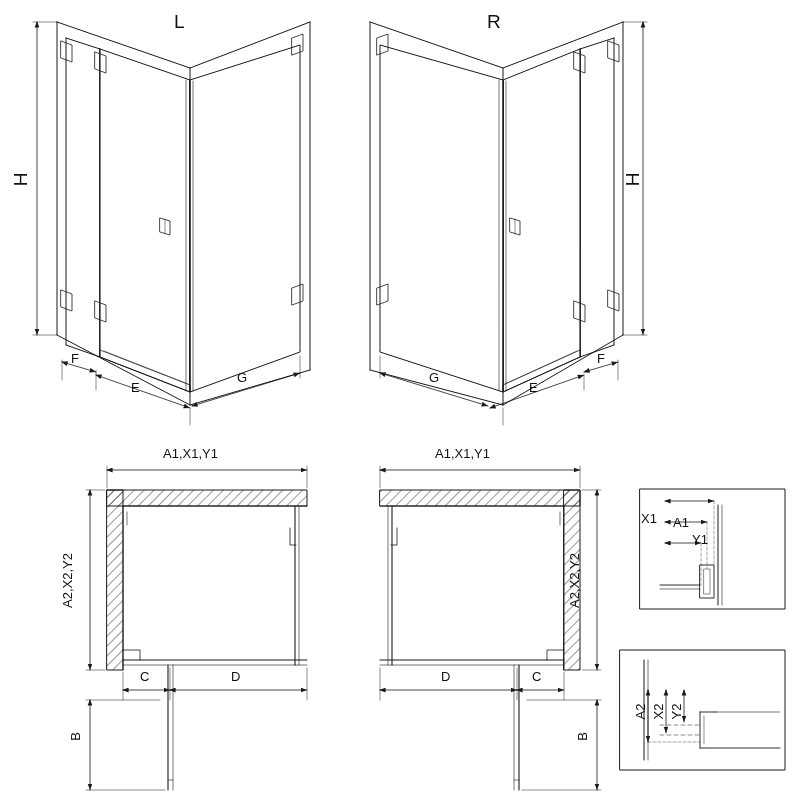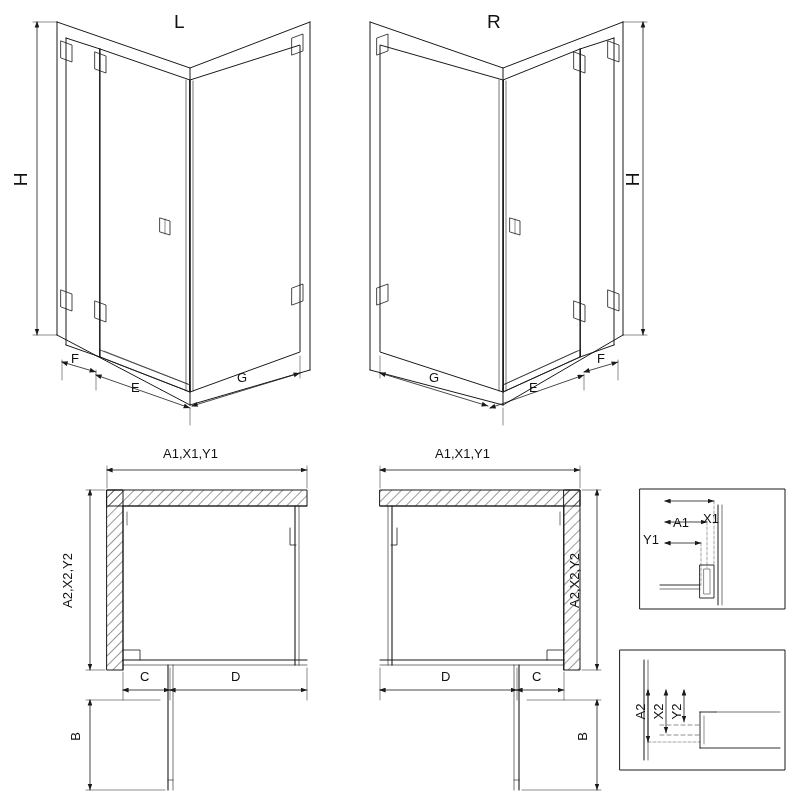--- a/index.html
+++ b/index.html
@@ -301,20 +301,20 @@
   <div class="lbl" style="left:231px; top:670px;">D</div>
   <div class="lbl vert" style="left:71px; top:730px;">B</div>
 
   <div class="lbl" style="left:435px; top:447px;">A1,X1,Y1</div>
   <div class="lbl vert" style="left:547px; top:574px;">A2,X2,Y2</div>
   <div class="lbl" style="left:441px; top:670px;">D</div>
   <div class="lbl" style="left:532px; top:670px;">C</div>
   <div class="lbl vert" style="left:578px; top:730px;">B</div>
 
   <div class="lbl" style="left:673px; top:516px;">A1</div>
-  <div class="lbl" style="left:703px; top:512px;">X1</div>
-  <div class="lbl" style="left:643px; top:533px;">Y1</div>
+  <div class="lbl" style="left:641px; top:512px;">X1</div>
+  <div class="lbl" style="left:692px; top:533px;">Y1</div>
 
   <div class="lbl vert" style="left:633px; top:705px;">A2</div>
   <div class="lbl vert" style="left:651px; top:705px;">X2</div>
   <div class="lbl vert" style="left:669px; top:705px;">Y2</div>
 
 </div>
 
 </body></html>

